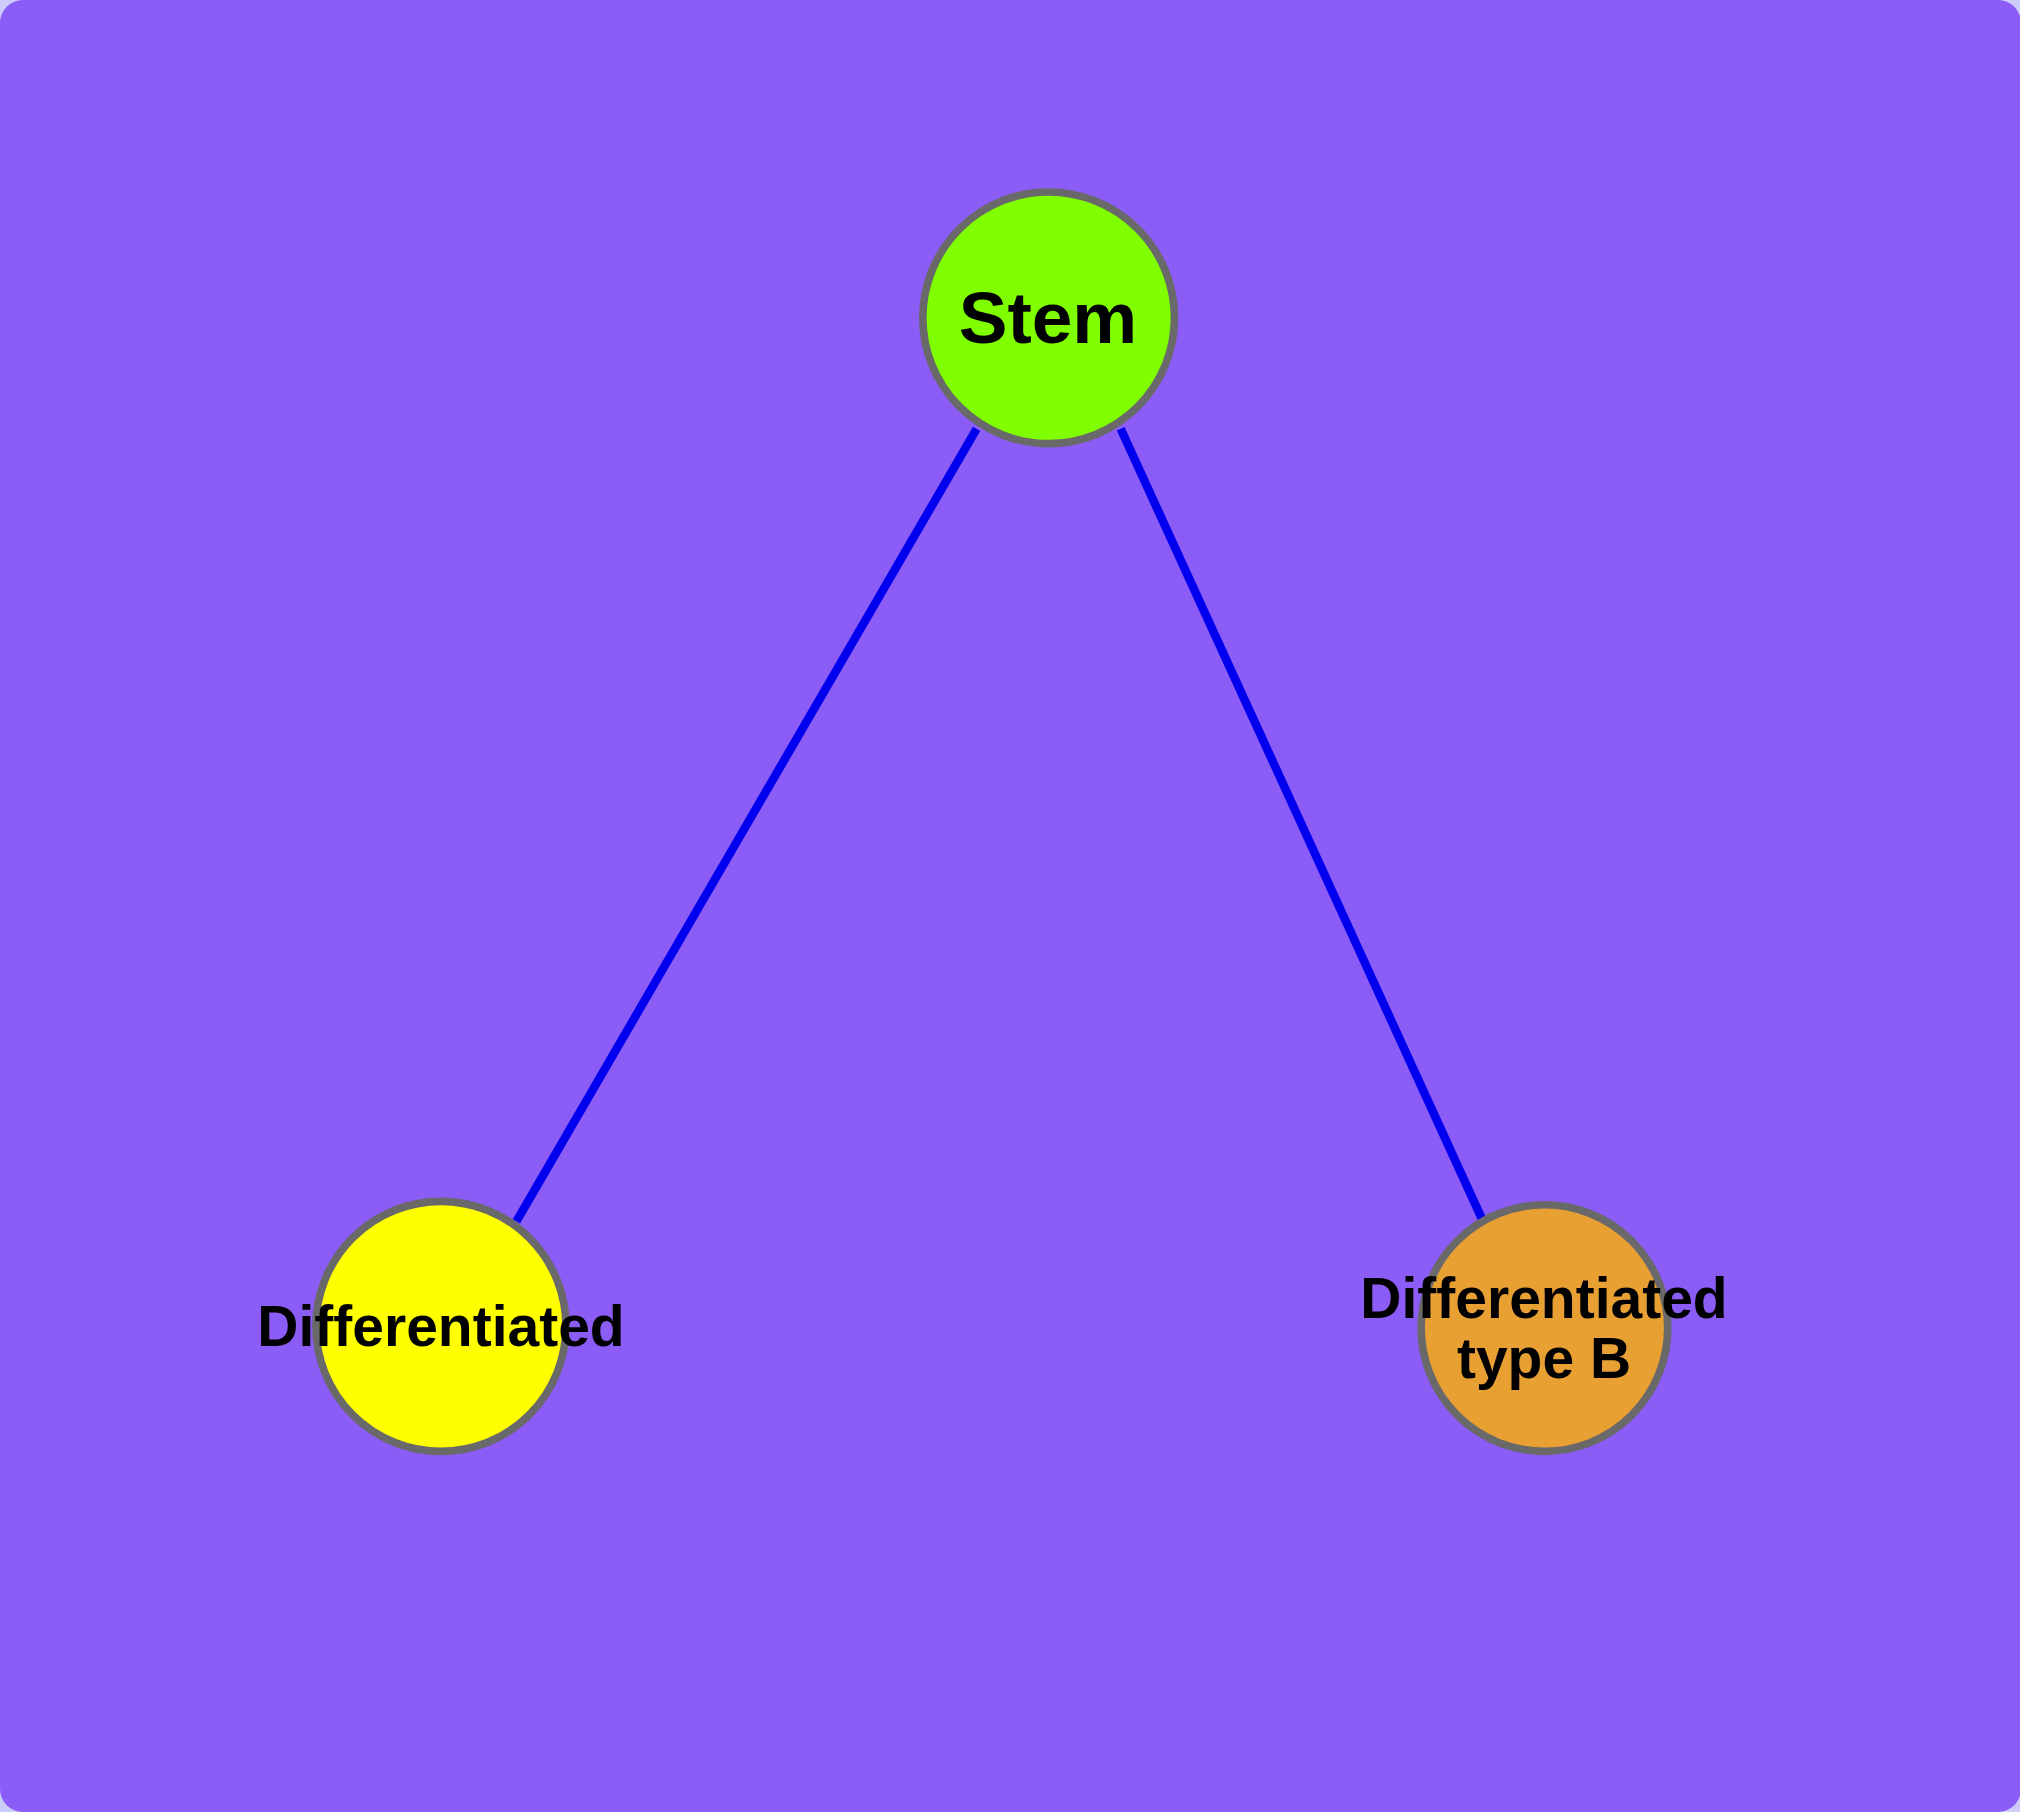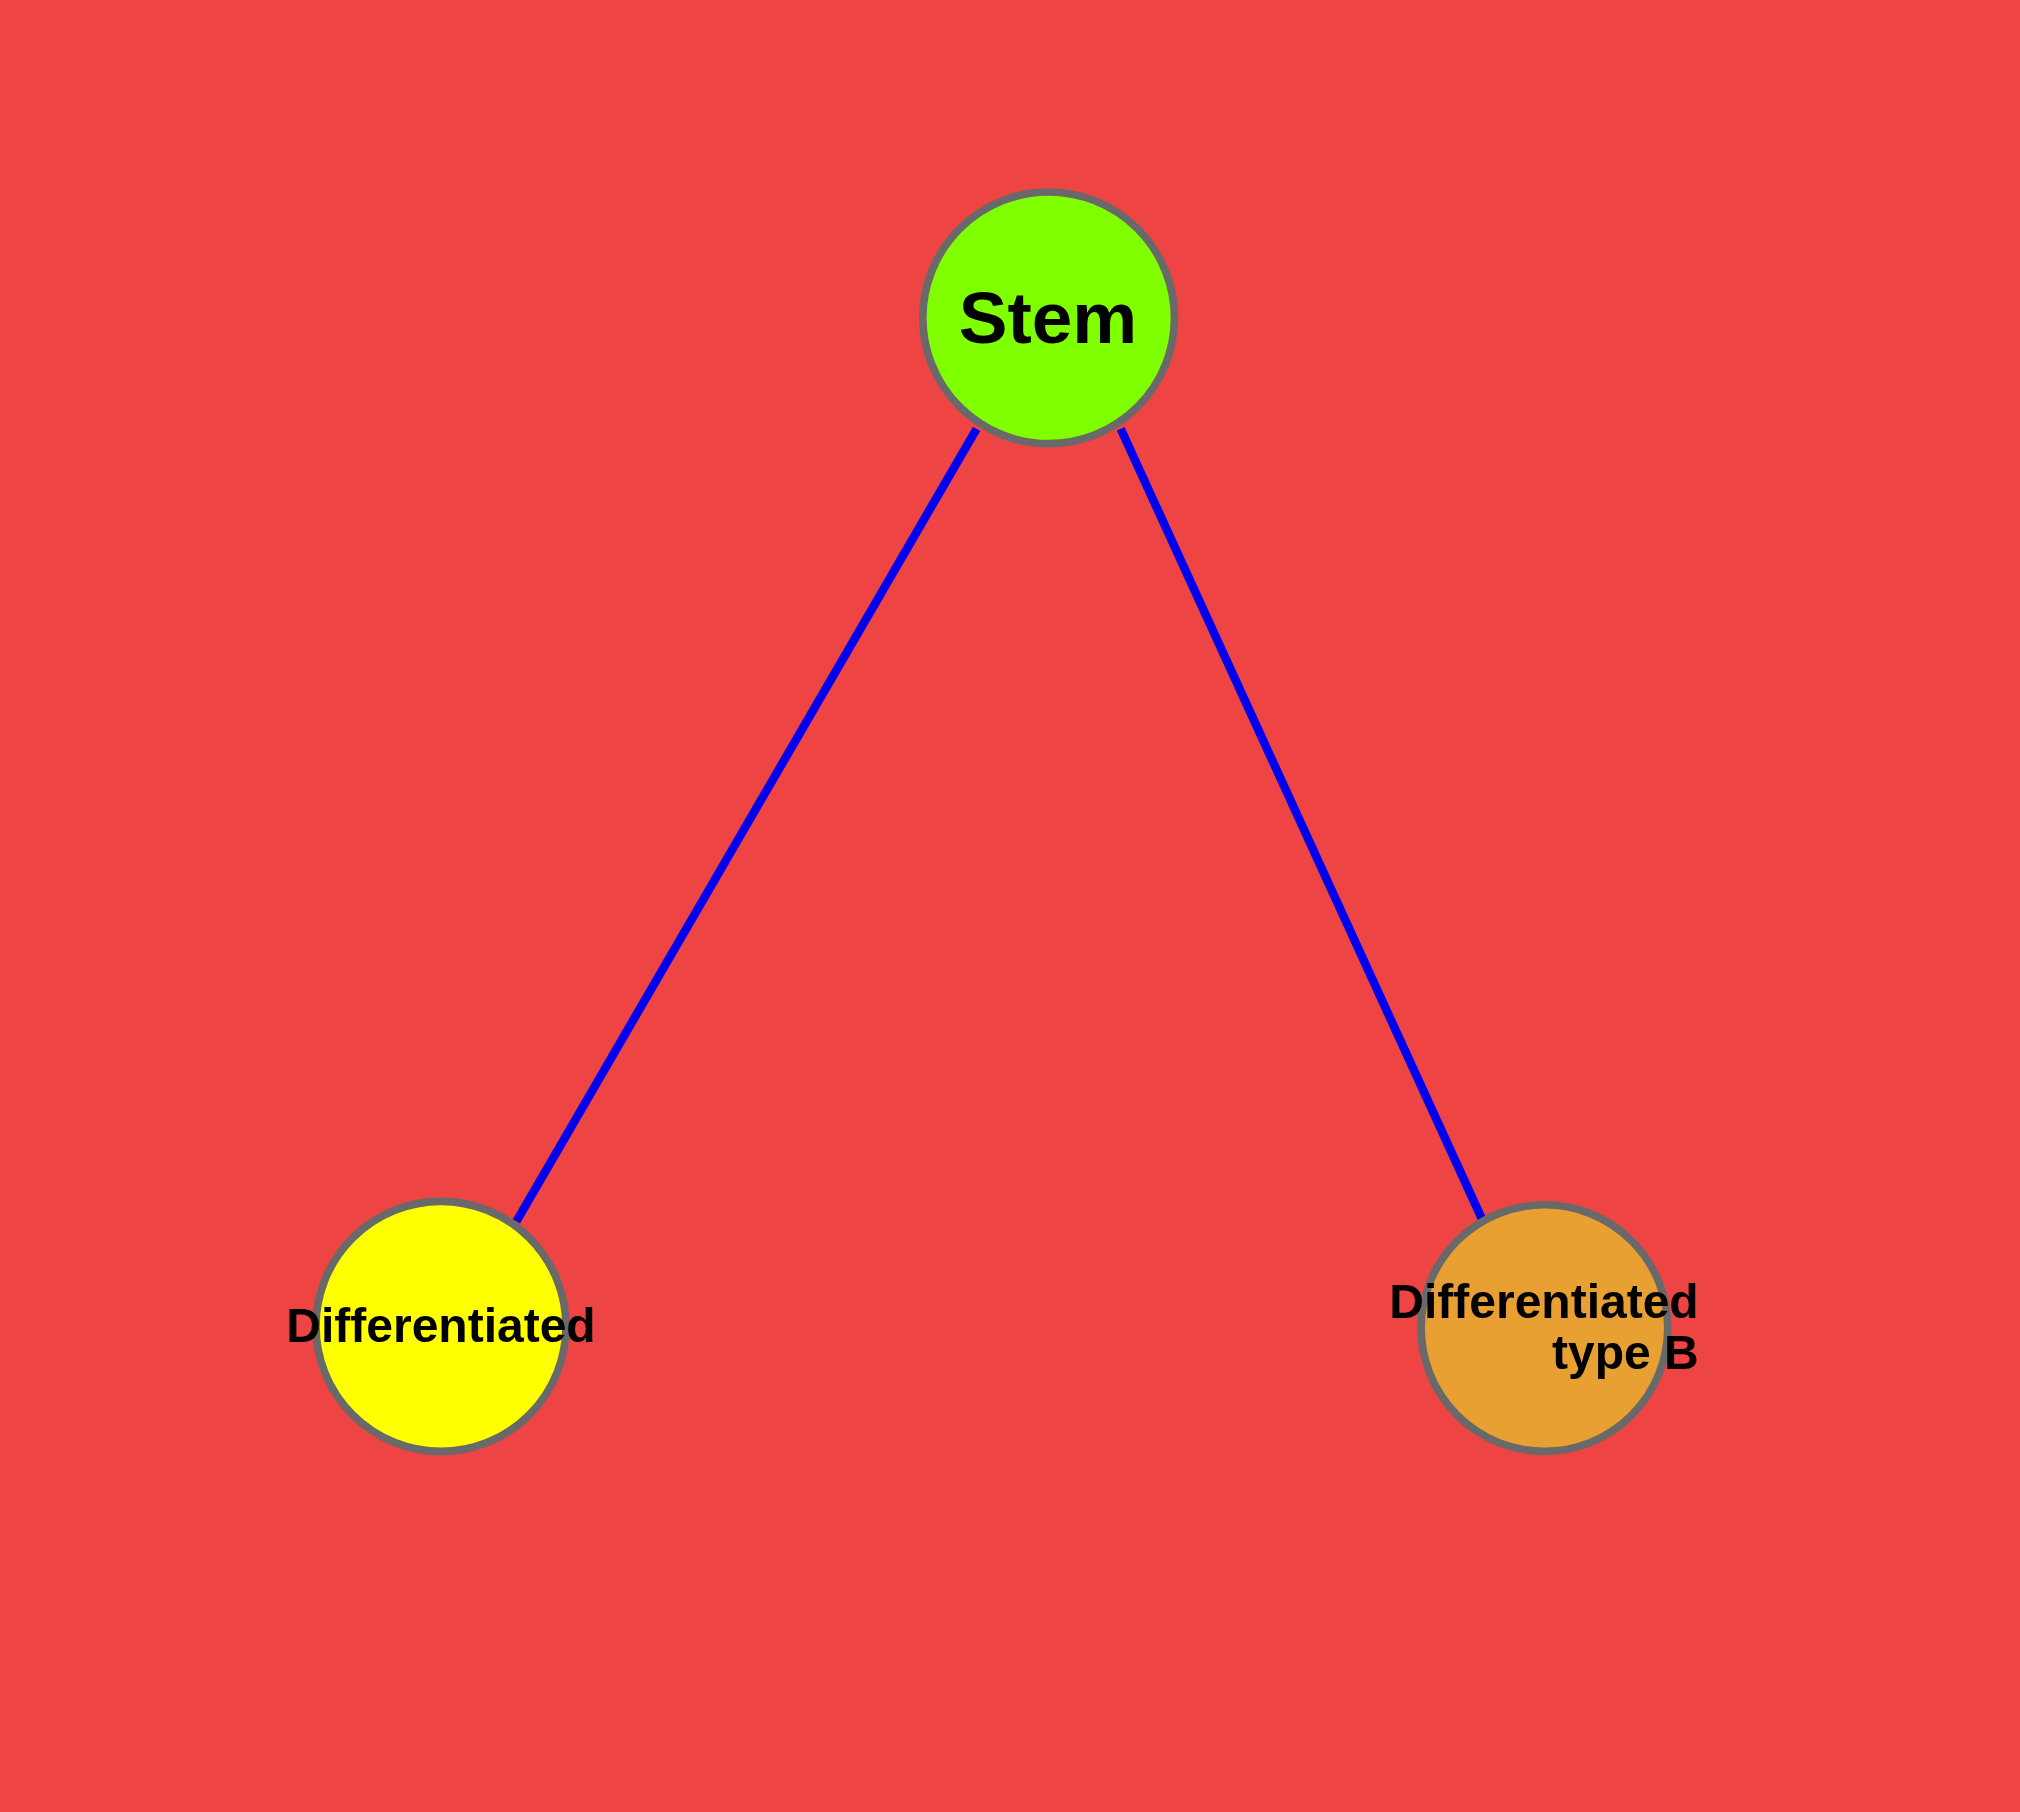--- a/index.html
+++ b/index.html
@@ -30,28 +30,27 @@
     color: #000000;
     white-space: nowrap;
     line-height: 1.06;
     pointer-events: none;
     transform: translate(-50%, -50%);
   }
   .node-label.stem {
     font-size: 73px;
   }
   .node-label.leaf {
-    font-size: 48px;
-    text-align: right;
+    font-size: 57px;
   }
 </style>
 </head>
 <body>
 
-<div id="canvas" style="width: 2021px; height: 1812px; background: #ef4444;">
+<div id="canvas" style="width: 2021px; height: 1812px; background: #8b5cf6; border-radius: 23px;">
 
   <svg id="graph-svg" viewBox="0 0 2384 2138" xmlns="http://www.w3.org/2000/svg">
     <g id="edges-layer">
         <line x1="1152" y1="506" x2="609" y2="1441" stroke="#0000ee" stroke-width="10" stroke-linecap="butt"></line>
         <line x1="1322" y1="506" x2="1750" y2="1442" stroke="#0000ee" stroke-width="10" stroke-linecap="butt"></line>
       </g>
     <g id="nodes-layer">
         <circle cx="1237" cy="375" r="148.5" fill="#7fff00" stroke="#696969" stroke-width="9"></circle>
         <circle cx="520" cy="1565" r="147.5" fill="#ffff00" stroke="#696969" stroke-width="9"></circle>
         <circle cx="1822" cy="1567" r="145.5" fill="#e8a033" stroke="#696969" stroke-width="9"></circle>

